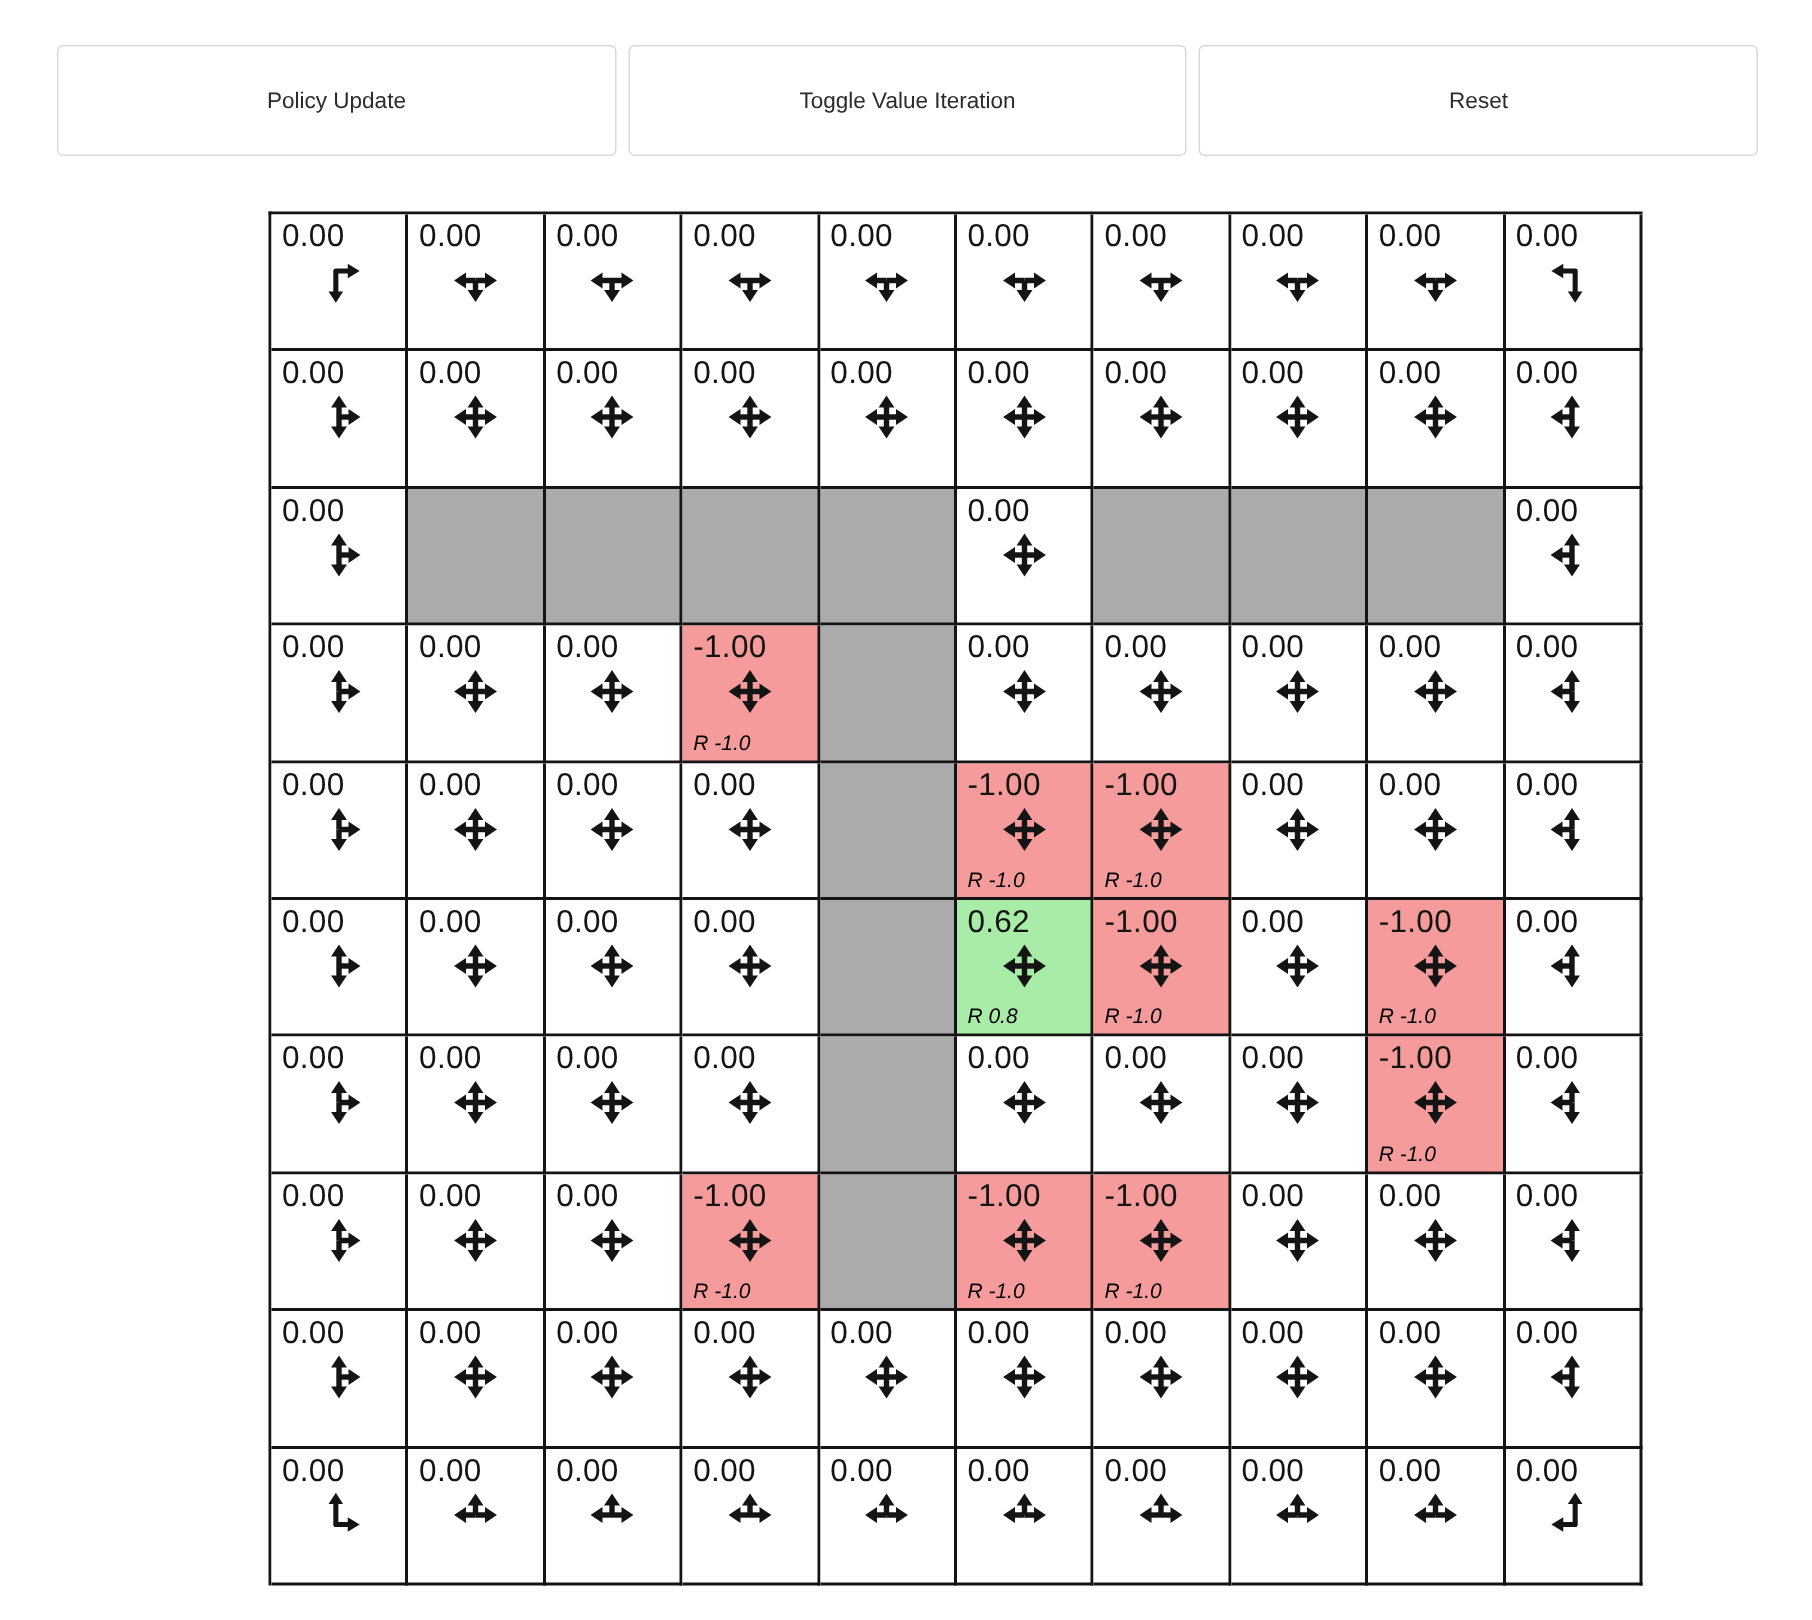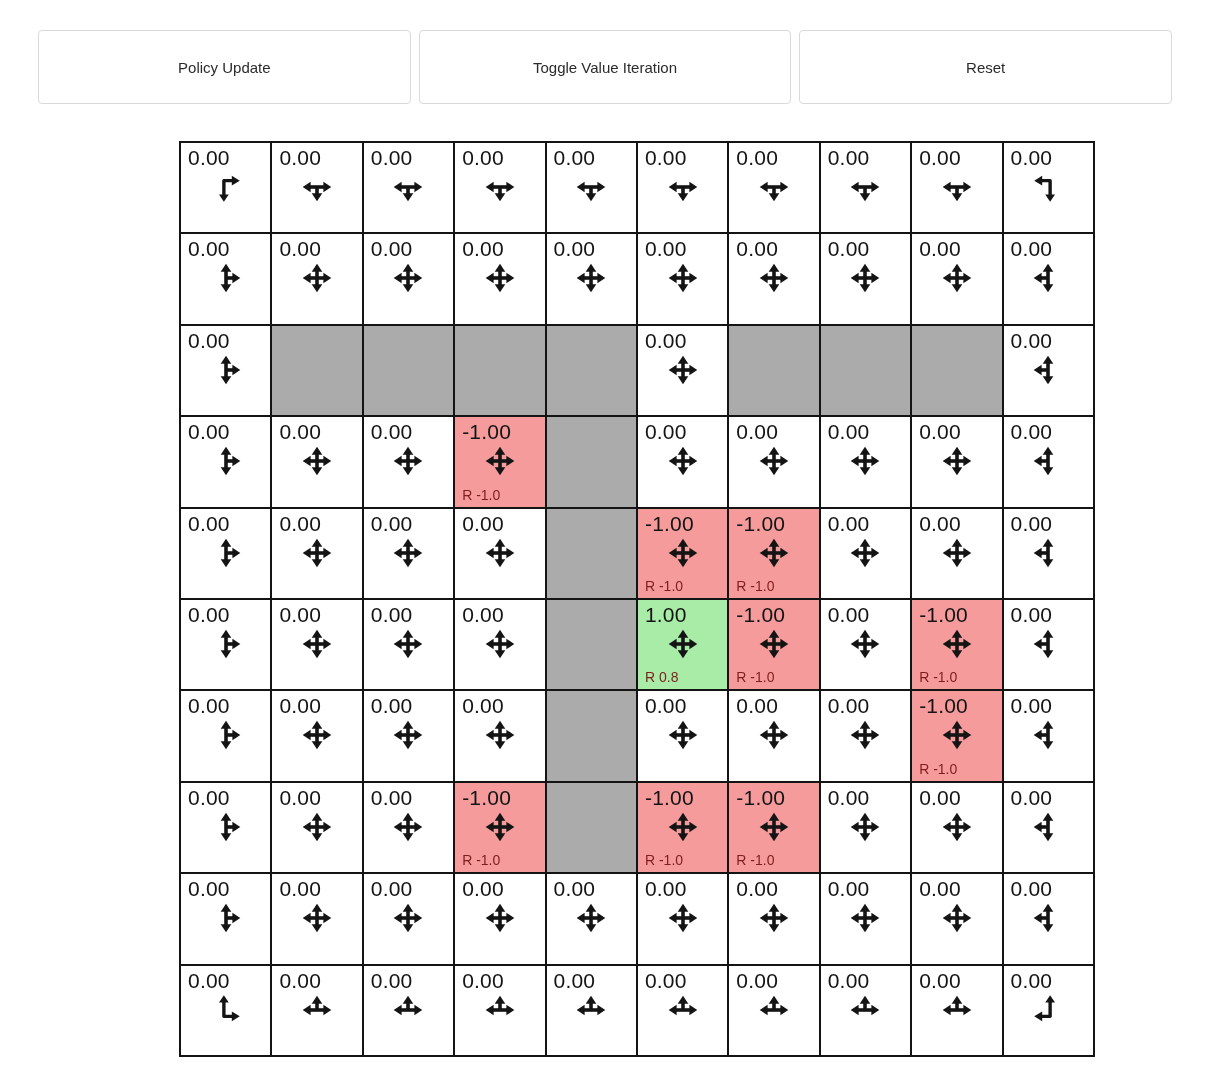--- a/index.html
+++ b/index.html
@@ -61,21 +61,22 @@
   }
   .cell .glyph {
     position: absolute;
     left: 50%; top: 26px;
     transform: translateX(-50%);
   }
   .cell .rlab {
     position: absolute;
     bottom: 4px; left: 7px;
     font-size: 14px;
-    color: #7f1d1d;
+    color: #000000;
+    font-style: italic;
   }
 </style>
 </head>
 <body>
 
 <div class="toolbar">
   <button class="btn">Policy Update</button>
   <button class="btn">Toggle Value Iteration</button>
   <button class="btn">Reset</button>
 </div>
@@ -939,21 +940,21 @@
           <polygon points="6,-5 6,5 13.5,0" fill="#141414"></polygon>
         </g>
         <g transform="rotate(0)">
           <line x1="0" y1="0" x2="7.5" y2="0" stroke="#141414" stroke-width="3.4"></line>
           <polygon points="6,-5 6,5 13.5,0" fill="#141414"></polygon>
         </g>
       </svg>
     </div>
     <div class="cell wall" style="background:#ababab"></div>
     <div class="cell" style="background:#a8eca8">
-      <span class="val">1.00</span>
+      <span class="val">0.62</span>
       <svg class="glyph" viewBox="-17 -17 34 34" width="36" height="36">
         <g transform="rotate(270)">
           <line x1="0" y1="0" x2="7.5" y2="0" stroke="#141414" stroke-width="3.4"></line>
           <polygon points="6,-5 6,5 13.5,0" fill="#141414"></polygon>
         </g>
         <g transform="rotate(90)">
           <line x1="0" y1="0" x2="7.5" y2="0" stroke="#141414" stroke-width="3.4"></line>
           <polygon points="6,-5 6,5 13.5,0" fill="#141414"></polygon>
         </g>
         <g transform="rotate(180)">

